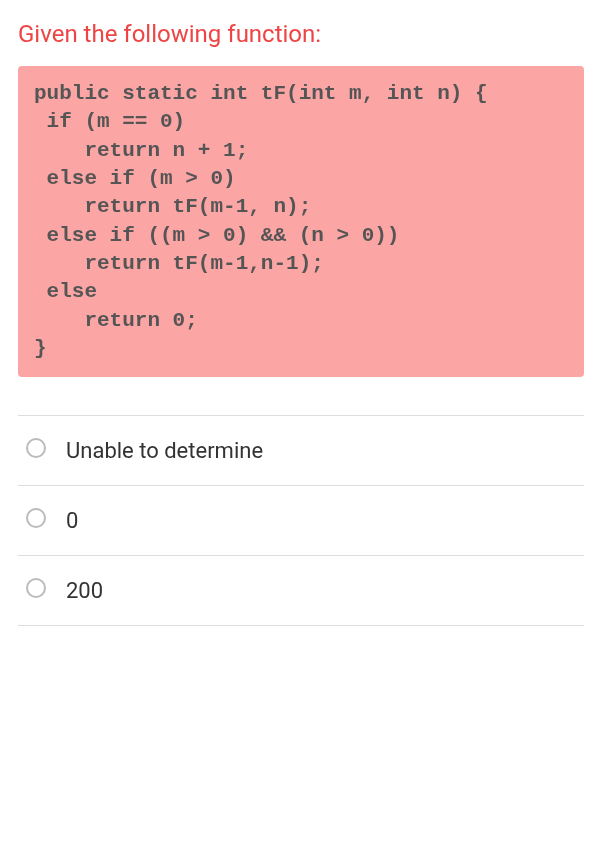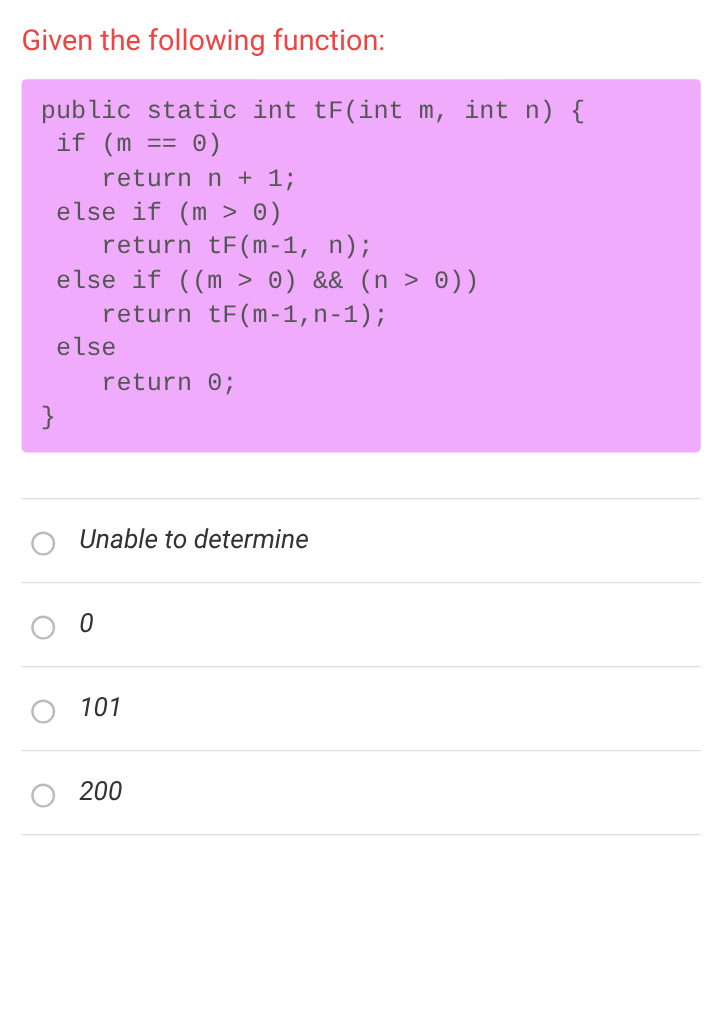--- a/index.html
+++ b/index.html
@@ -15,44 +15,44 @@
       padding: 20px 18px;
       color: #333333;
     }
     .question-prompt {
       font-size: 24px;
       color: #ef4444;
       margin-bottom: 18px;
       font-weight: 400;
     }
     .code-block {
-      background: #f0abfc;
+      background: #fca5a5;
       border-radius: 4px;
       padding: 14px 16px;
       font-family: "Courier New", Courier, monospace;
       font-size: 21px;
       color: #555555;
       line-height: 1.35;
       white-space: pre;
       margin-bottom: 38px;
       overflow: hidden;
+      font-weight: bold;
     }
     .code-block .question-line {
       margin-top: 14px;
     }
     .options-list {
       border-top: 1px solid #dddddd;
     }
     .option-row {
       display: flex;
-      align-items: flex-end;
+      align-items: flex-start;
       padding: 22px 8px;
       border-bottom: 1px solid #dddddd;
       cursor: pointer;
-      font-style: italic;
     }
     .radio-circle {
       width: 20px;
       height: 20px;
       border: 2px solid #bbbbbb;
       border-radius: 50%;
       margin-right: 20px;
       flex-shrink: 0;
     }
     .option-label {
@@ -81,19 +81,15 @@
   <div class="option-row">
     <div class="radio-circle"></div>
     <div class="option-label">Unable to determine</div>
   </div>
   <div class="option-row">
     <div class="radio-circle"></div>
     <div class="option-label">0</div>
   </div>
   <div class="option-row">
     <div class="radio-circle"></div>
-    <div class="option-label">101</div>
-  </div>
-  <div class="option-row">
-    <div class="radio-circle"></div>
     <div class="option-label">200</div>
   </div>
 </div>
 
 </body></html>

